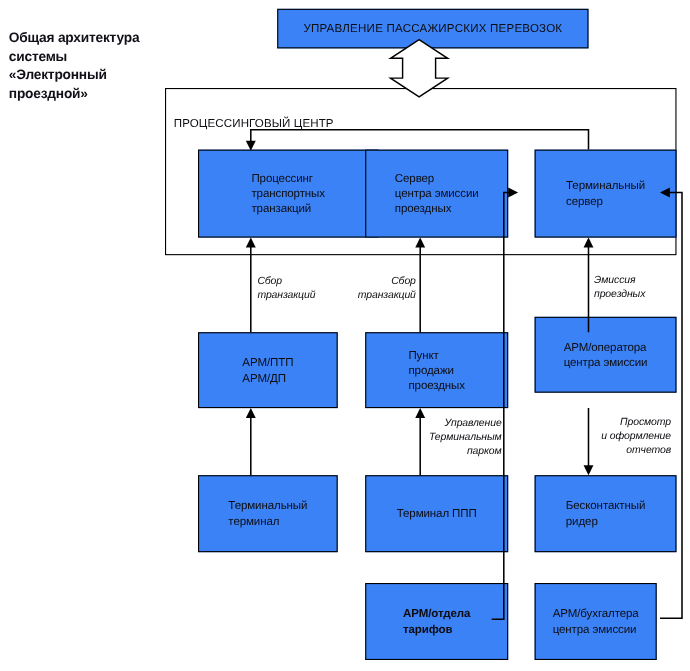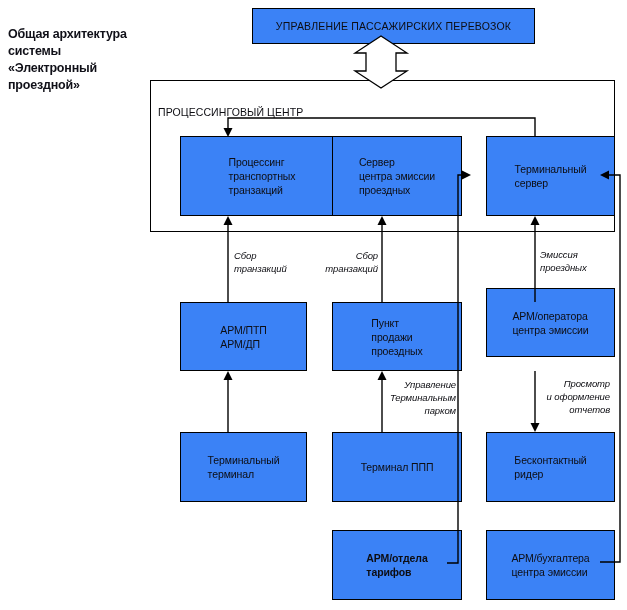--- a/index.html
+++ b/index.html
@@ -116,21 +116,21 @@
 центра эмиссии</div>
 
   <div class="box" style="left:165px; top:432px; width:127px; height:70px;">Терминальный
 терминал</div>
   <div class="box" style="left:471px; top:432px; width:129px; height:70px;">Бесконтактный
 ридер</div>
   <div class="box" style="left:317px; top:432px; width:130px; height:70px;">Терминал ППП</div>
 
   <div class="box" style="left:317px; top:530px; width:130px; height:70px;font-weight:bold;">АРМ/отдела
 тарифов</div>
-  <div class="box" style="left:471px; top:530px; width:129px; height:70px;">АРМ/бухгалтера
+  <div class="box" style="left:471px; top:530px; width:111px; height:70px;">АРМ/бухгалтера
 центра эмиссии</div>
 
   <svg class="wires" width="627" height="610" viewBox="0 0 627 610">
     <g stroke="#000" stroke-width="1.4" fill="none">
 
       <path d="M535,136 L535,118 L228,118 L228,134"></path>
 
       <path d="M228,302 L228,221"></path>
 
       <path d="M228,432 L228,376"></path>

